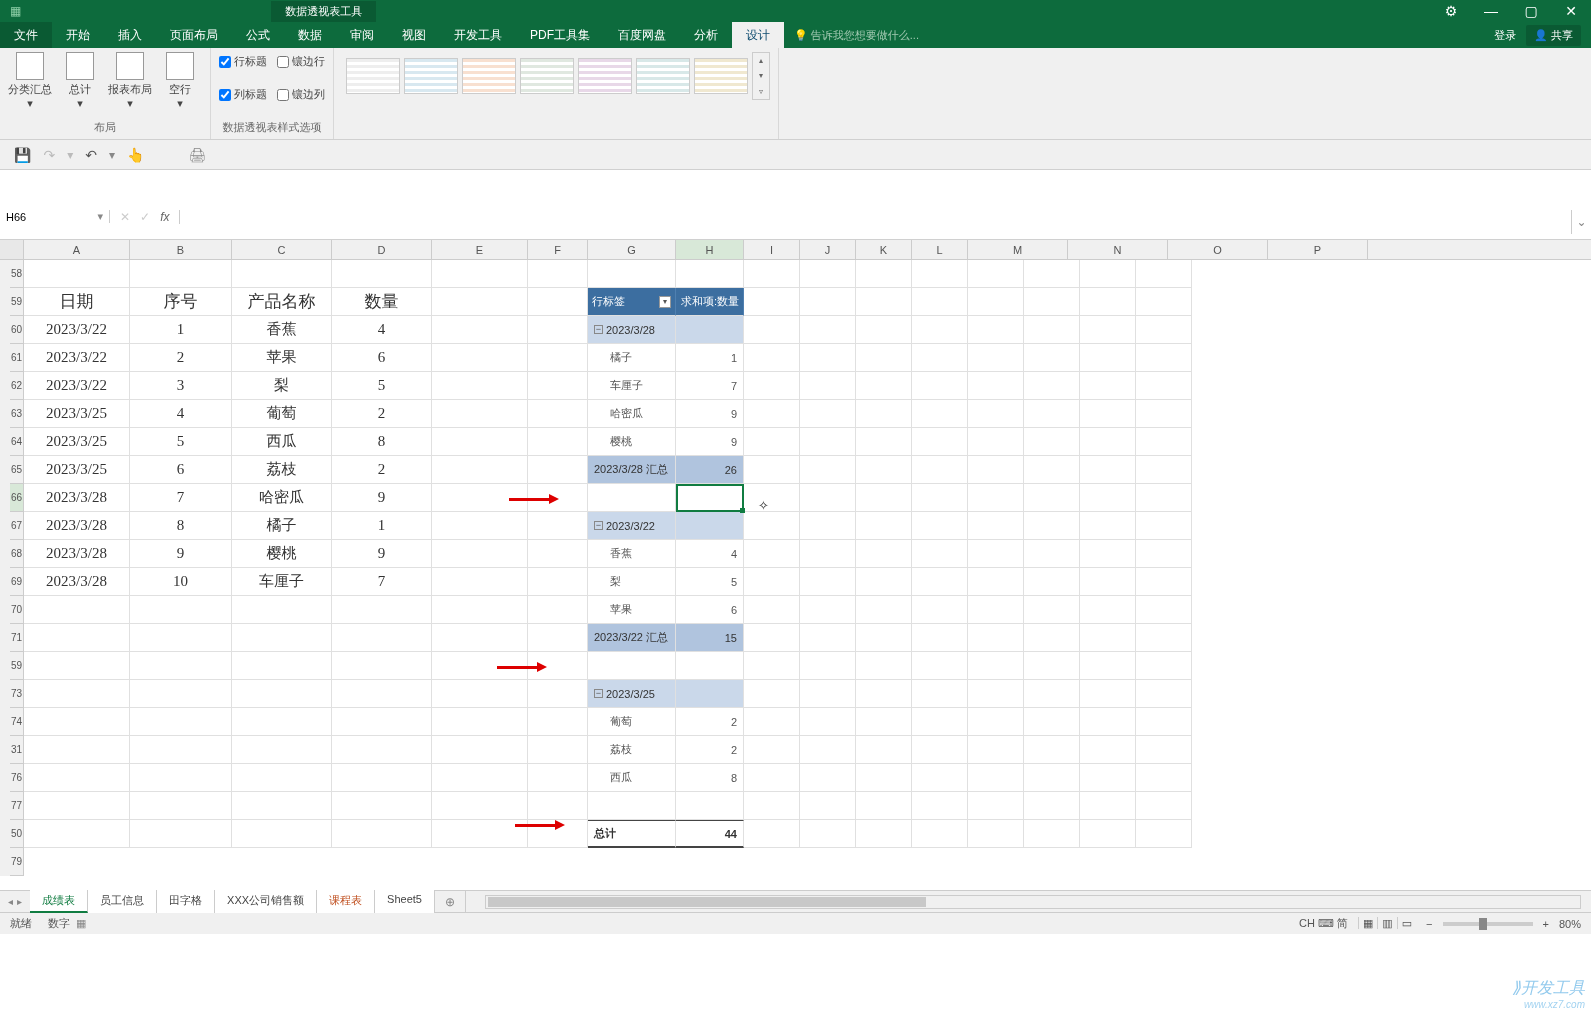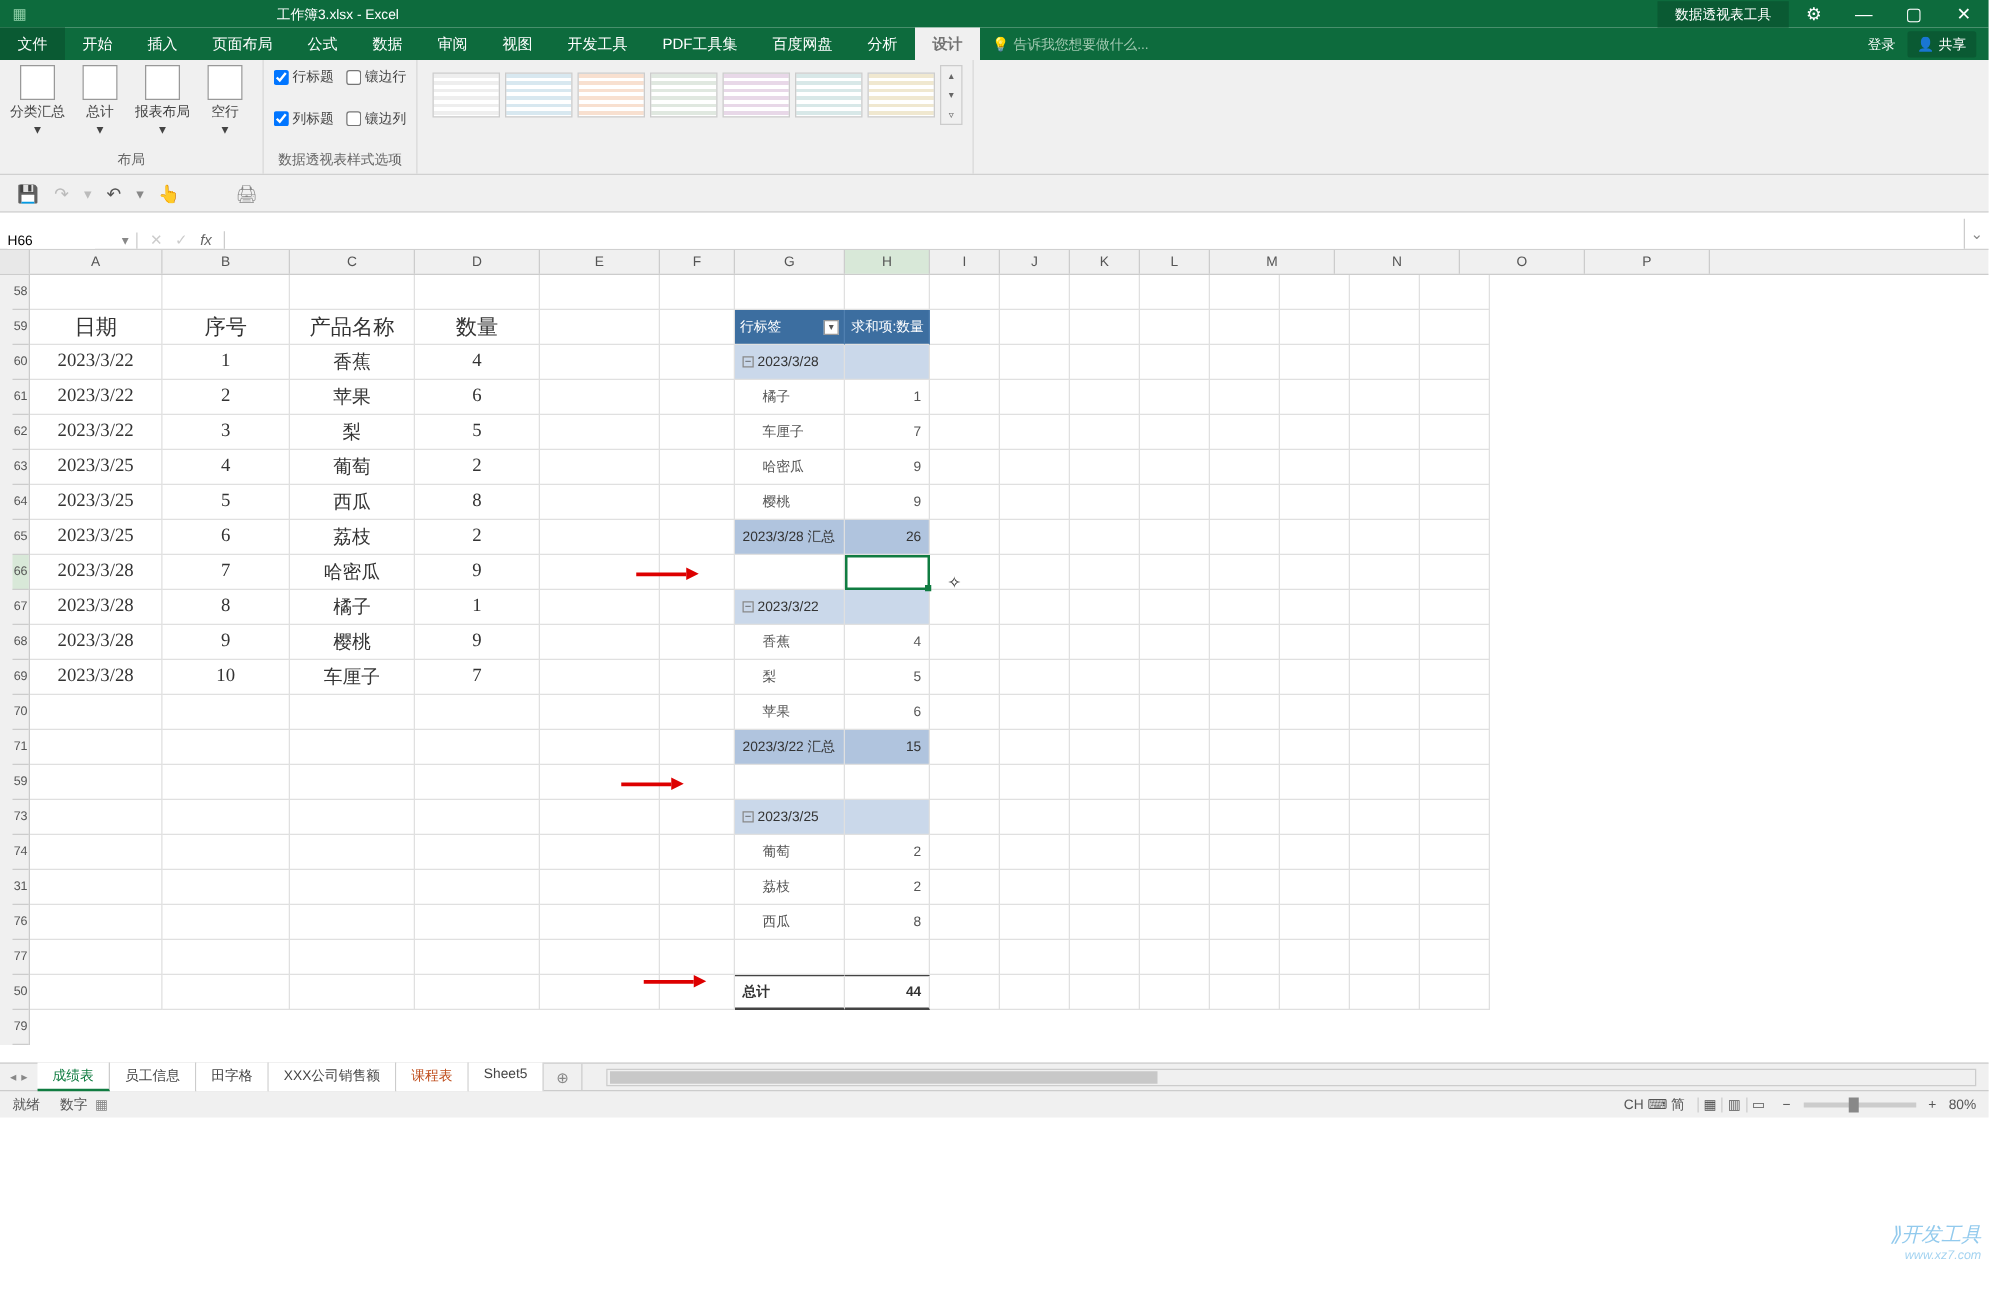--- a/index.html
+++ b/index.html
@@ -10,21 +10,21 @@
   .titlebar .left { display: flex; align-items: center; gap: 8px; padding-left: 10px; }
   .titlebar .doc-title { flex: 1; text-align: left; padding-left: 200px; font-size: 11px; }
   .titlebar .tool-context { background: #0a5a33; padding: 3px 14px; font-size: 11px; margin-left: 250px;}
   .titlebar .win-controls { margin-left: auto; display: flex; }
   .titlebar .win-controls span { width: 40px; text-align: center; cursor: pointer; font-size: 14px; }
   
   
   .menubar { height: 26px; background: #0d6b3d; display: flex; align-items: stretch; color: #fff; }
   .menubar .tab { padding: 5px 14px; font-size: 12px; cursor: pointer; }
   .menubar .tab.file { background: #0a5a33; }
-  .menubar .tab.active { background: #f0f0f0; color: #737373; font-weight: bold; }
+  .menubar .tab.active { background: #f0f0f0; color: #0c4a6e; }
   .menubar .tell-me { color: #a0c8b0; font-size: 11px; padding: 6px 10px; }
   .menubar .right-area { margin-left: auto; display: flex; align-items: center; gap: 10px; padding-right: 10px; }
   .menubar .right-area span { font-size: 11px; cursor: pointer; }
   .menubar .share-btn { background: #0a5a33; padding: 3px 8px; border-radius: 2px; }
   
   
   .ribbon { height: 92px; background: #f0f0f0; border-bottom: 1px solid #d0d0d0; display: flex; }
   .ribbon-group { border-right: 1px solid #d8d8d8; padding: 4px 8px; display: flex; flex-direction: column; justify-content: space-between; }
   .ribbon-group .group-label { text-align: center; font-size: 11px; color: #666; padding-top: 2px; }
   .ribbon-btns-row { display: flex; gap: 6px; }
@@ -45,21 +45,21 @@
   .style-thumb.c5 { background: repeating-linear-gradient(#d8e8e8, #d8e8e8 3px, #fff 3px, #fff 6px); }
   .style-thumb.c6 { background: repeating-linear-gradient(#f0e8d0, #f0e8d0 3px, #fff 3px, #fff 6px); }
   .gallery-more { width: 18px; display: flex; flex-direction: column; justify-content: space-around; border: 1px solid #ccc; }
   .gallery-more span { text-align: center; font-size: 8px; color: #666; cursor: pointer; }
   
   
   .qat-row { height: 30px; background: #f0f0f0; border-bottom: 1px solid #d0d0d0; display: flex; align-items: center; gap: 12px; padding: 0 14px; }
   .qat-row .qat-btn { cursor: pointer; color: #555; font-size: 14px; }
   
   
-  .fbar-row { height: 30px; border-bottom: 1px solid #d0d0d0; display: flex; align-items: flex-end; }
+  .fbar-row { height: 30px; border-bottom: 1px solid #d0d0d0; display: flex; align-items: flex-start; margin-top: 40px; }
   .name-box { width: 110px; border-right: 1px solid #ccc; display: flex; align-items: center; padding: 0 6px; font-size: 11px; color: #555; }
   .name-box input { border: none; width: 70px; outline: none; font-size: 11px; }
   .name-box .dd { margin-left: auto; color: #888; cursor: pointer; }
   .fx-ctrls { display: flex; align-items: center; gap: 10px; padding: 0 10px; border-right: 1px solid #ccc; color: #999; }
   .fx-ctrls span { cursor: pointer; }
   .fx-input { flex: 1; border: none; outline: none; padding: 0 6px; }
   .fbar-expand { width: 20px; text-align: center; color: #888; cursor: pointer; border-left: 1px solid #ccc; line-height: 24px;}
   
   
   .grid-wrap { position: relative; height: 650px; overflow: hidden; }
@@ -130,21 +130,20 @@
   .watermark { position: absolute; right: 6px; bottom: 24px; font-size: 16px; color: rgba(100,180,230,0.7); font-style: italic; pointer-events: none; }
   .watermark .sub { font-size:10px; display:block; text-align:right; color: rgba(100,180,230,0.6);}
 </style>
 </head>
 <body>
 
 <div class="titlebar">
   <div class="left">
     <span style="color:#8fd0a8">▦</span>
   </div>
-  <span class="doc-title">工作簿3.xlsx - Excel</span>
   <span class="tool-context">数据透视表工具</span>
   <div class="win-controls">
     <span>⚙</span>
     <span>—</span>
     <span>▢</span>
     <span>✕</span>
   </div>
 </div>
 
 <div class="menubar">

